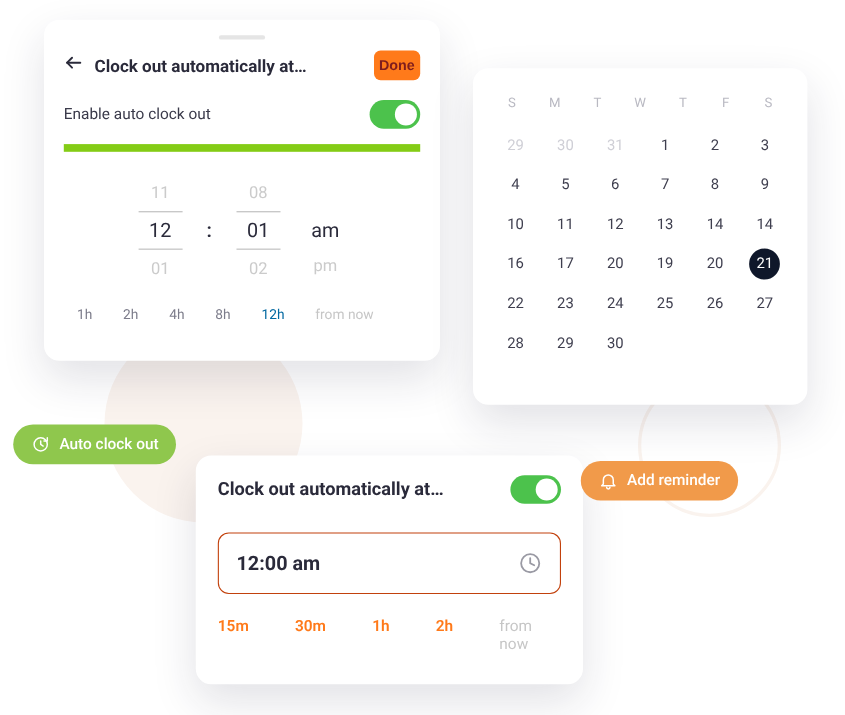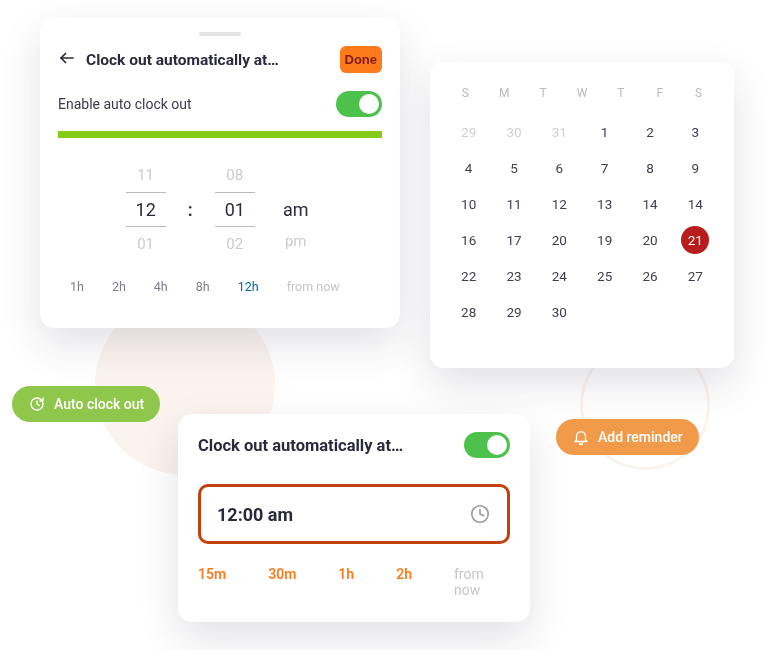--- a/index.html
+++ b/index.html
@@ -41,34 +41,34 @@
   
   #panelB { left:430px; top:62px; width:304px; height:306px; padding:16px 16px 10px; }
   .calhead { display:flex; align-items:center; justify-content:space-between; padding:2px 6px 8px;}
   .chev { width:10px; height:10px; border-left:2px solid #bdbdbd; border-bottom:2px solid #bdbdbd; transform:rotate(45deg); cursor:pointer;}
   .chev.right { transform:rotate(-135deg);}
   .month { font-size:16px; font-weight:700; color:#2e2e3e; }
   .dow { display:grid; grid-template-columns:repeat(7,1fr); text-align:center; font-size:12px; color:#b9b9c2; margin-top:8px;}
   .grid { display:grid; grid-template-columns:repeat(6,1fr); text-align:center; margin-top:16px; row-gap:4px;}
   .cell { height:32px; line-height:32px; font-size:13.5px; color:#3f3f4f; cursor:pointer;}
   .cell.other { color:#cfcfd6; }
-  .cell.sel span { display:inline-flex; width:28px; height:28px; align-items:center; justify-content:center; background:#b91c1c; color:#fff; border-radius:50%; }
+  .cell.sel span { display:inline-flex; width:28px; height:28px; align-items:center; justify-content:center; background:#0f172a; color:#fff; border-radius:50%; }
   .cell span { display:inline-block; }
 
   
   .pill { position:absolute; display:inline-flex; align-items:center; gap:8px; color:#fff; font-size:14px; font-weight:500; padding:9px 16px; border-radius:22px; z-index:3; cursor:pointer;}
   #pillAuto { left:12px; top:386px; background:#8fc74d;justify-content:space-between; }
-  #pillReminder { left:556px; top:419px; background:#f19a4a; }
+  #pillReminder { left:528px; top:419px; background:#f19a4a; }
   .pill svg { flex:0 0 auto; }
 
   
   #panelC { left:178px; top:414px; width:352px; height:208px; padding:18px 20px 12px; }
   .rowC1 { display:flex; align-items:center; justify-content:space-between;}
   .titleC { font-size:16.5px; font-weight:700; color:#2a2a3a; white-space:nowrap;}
-  .timefield { margin-top:26px; border:3px solid #c2410c; border-radius:10px; padding:16px 16px; display:flex; align-items:center; justify-content:space-between; cursor:pointer;}
+  .timefield { margin-top:26px; border:1px solid #c2410c; border-radius:10px; padding:16px 16px; display:flex; align-items:center; justify-content:space-between; cursor:pointer;}
   .timefield .val { font-size:18px; font-weight:700; color:#2a2a3a;}
   .timefield svg { stroke:#9a9aa4;}
   .quickC { display:flex; gap:42px; justify-content:center; margin-top:22px; font-size:14px;}
   .quickC .opt { color:#ff7a1a; font-weight:600; cursor:pointer;}
   .quickC .lbl { color:#c6c6c6;}
 </style>
 </head>
 <body>
 
 <div class="stage">

